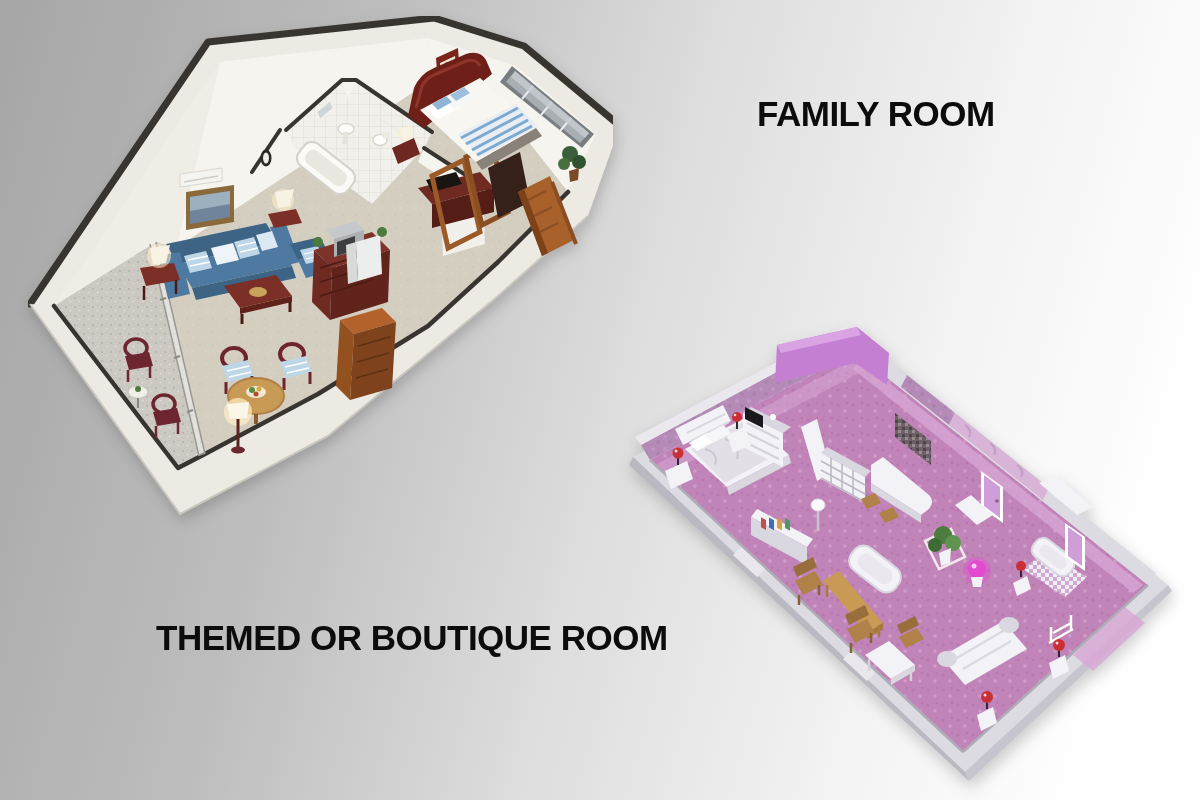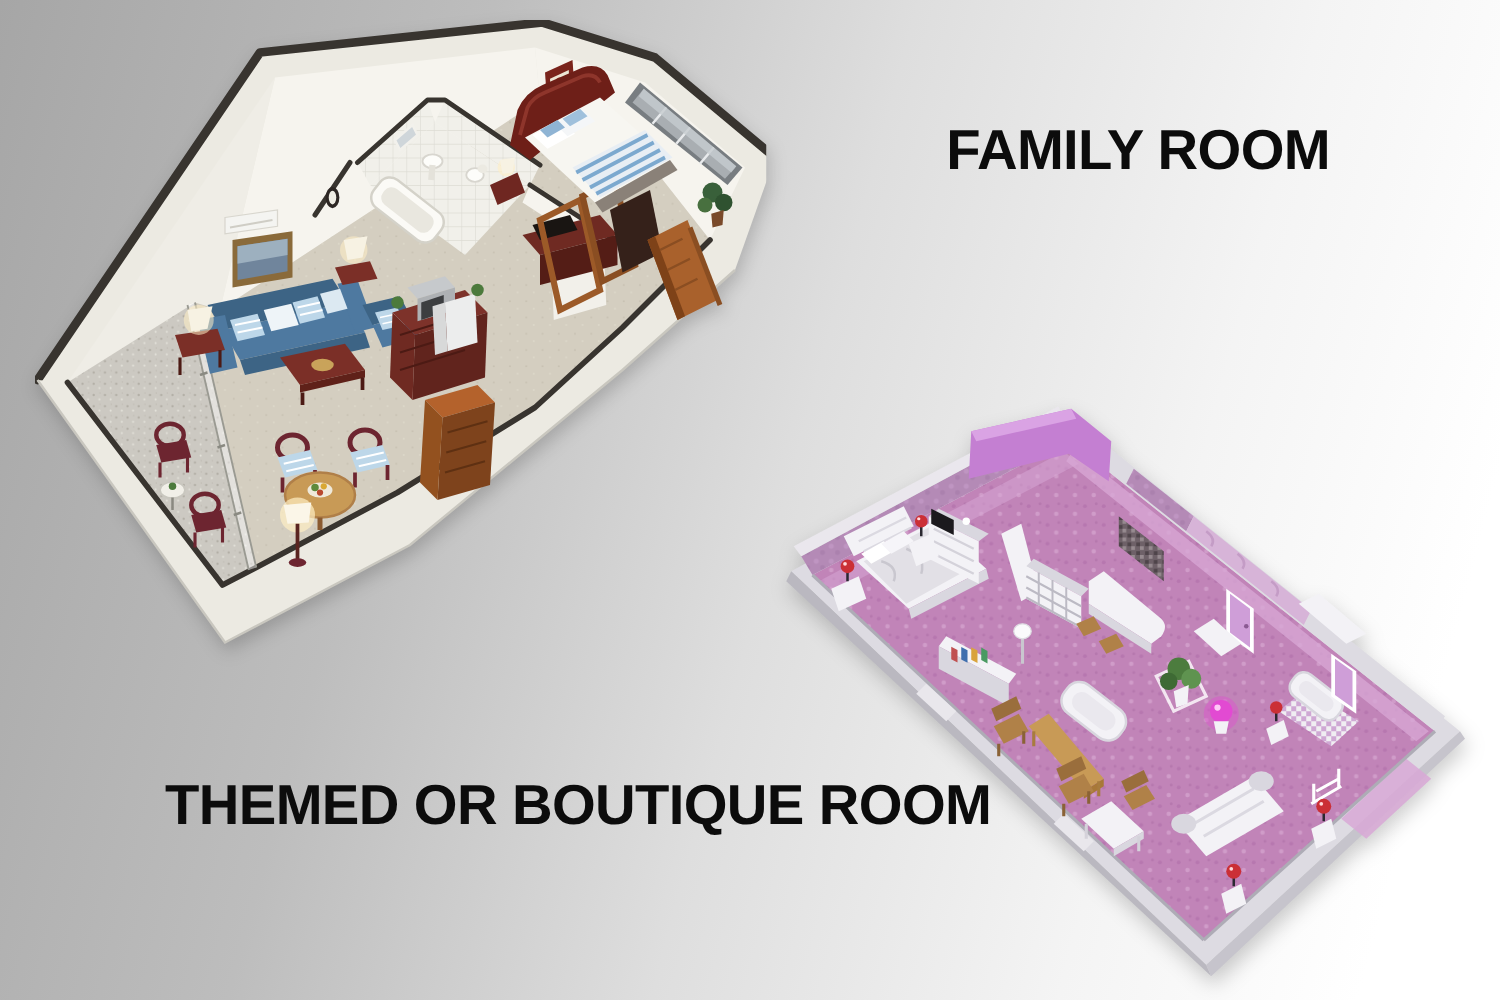--- a/index.html
+++ b/index.html
@@ -3,25 +3,25 @@
 <meta charset="utf-8">
 <style>
   html,body{margin:0;padding:0;}
   body{
     width:1200px;height:800px;overflow:hidden;position:relative;
     font-family:"Liberation Sans","DejaVu Sans",sans-serif;
     background:linear-gradient(105deg,var(--bg-left) 0%,#bdbdbd 28%,var(--bg-mid) 52%,#f4f4f4 75%,var(--bg-right) 92%);
   }
   .stage{position:absolute;inset:0;}
   .label{
-    position:absolute;color:var(--ink);font-weight:700;font-size:45px;
+    position:absolute;color:var(--ink);font-weight:700;font-size:35px;
     letter-spacing:-0.5px;white-space:nowrap;
   }
   .label-family{left:757px;top:94px;}
-  .label-themed{left:132px;top:618px;}
+  .label-themed{left:156px;top:618px;}
   .plan{position:absolute;}
   .plan-family{left:28px;top:16px;width:585px;height:505px;filter:drop-shadow(2px 6px 7px rgba(0,0,0,0.18));}
   .plan-themed{left:625px;top:325px;width:560px;height:460px;filter:drop-shadow(2px 7px 8px rgba(0,0,0,0.20));}
 
   
   .edge{stroke:var(--wall-dark);fill:none;stroke-linejoin:round;stroke-linecap:round;}
   .ww{fill:var(--wall-white);} .sh{fill:var(--shell);}
   .gw{fill:var(--gray-wall);}
 </style>
 </head>

